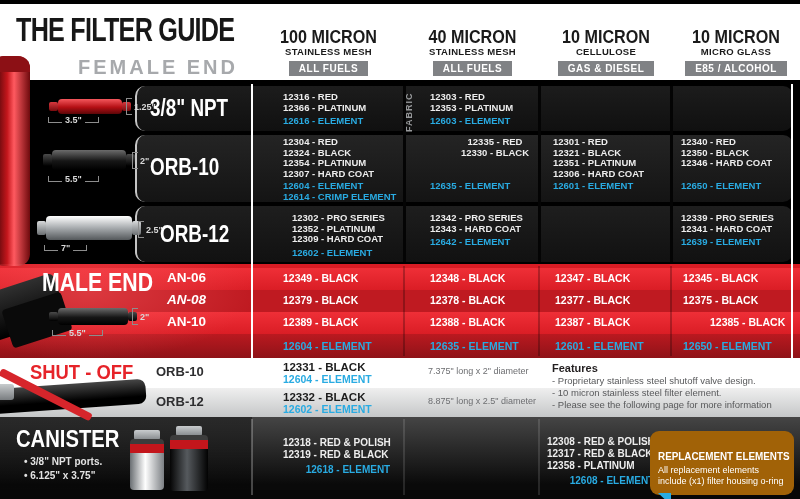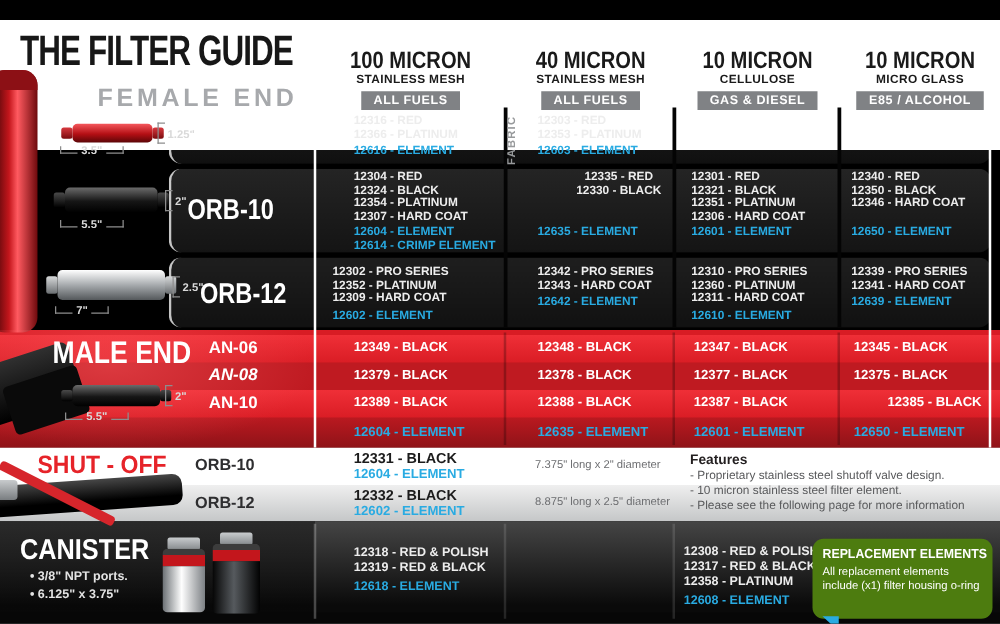--- a/index.html
+++ b/index.html
@@ -1,19 +1,19 @@
 <!DOCTYPE html>
 <html><head>
 <meta charset="utf-8">
 <style>
   html,body{margin:0;padding:0;background:#fff;}
   .stage{position:relative;width:800px;height:499px;overflow:hidden;background:#000;
          font-family:"Liberation Sans",sans-serif;}
   
-  .hdr{position:absolute;left:0;top:16px;width:800px;height:104px;background:#fff;z-index:2;}
+  .hdr{position:absolute;left:0;top:4px;width:800px;height:76px;background:#fff;z-index:2;}
   .title{position:absolute;left:16px;top:6px;font-size:34px;font-weight:bold;color:#171717;
          letter-spacing:-1px;white-space:nowrap;transform:scaleX(.74);transform-origin:0 0;}
   .subtitle{position:absolute;left:78px;top:52px;font-size:20px;font-weight:bold;color:#a7a9ac;
          letter-spacing:3px;white-space:nowrap;}
   .colhead{position:absolute;top:24px;text-align:center;}
   .colhead .micron{font-size:19px;font-weight:bold;color:#1a1a1a;line-height:17px;
          transform:scaleX(.85);white-space:nowrap;}
   .colhead .media{font-size:9.5px;font-weight:bold;color:#1a1a1a;letter-spacing:.3px;margin-top:1px;}
   .colhead .badge{display:inline-block;margin-top:4px;background:#808285;color:#fff;
          font-size:10px;font-weight:bold;letter-spacing:.5px;padding:2px 10px;}
@@ -31,21 +31,21 @@
   .vred{position:absolute;width:2px;background:rgba(0,0,0,.25);z-index:4;}
   .vcan{position:absolute;width:2px;background:rgba(255,255,255,.12);z-index:4;}
   
   .cell{position:absolute;width:130px;z-index:6;}
   .cell .p{color:#ededed;font-size:9.5px;font-weight:bold;line-height:10.5px;white-space:nowrap;}
   .cell .elems{margin-top:3px;}
   .cell.pin{height:64px;}
   .cell.pin .elems{position:absolute;left:0;top:44px;margin:0;}
   .cell .e{color:#29abe2;font-size:9.5px;font-weight:bold;line-height:10.5px;white-space:nowrap;}
   .cell.big .p{font-size:10px;line-height:12px;}
-  .cell.big .e{font-size:10px;line-height:12px;}
+  .cell.big .e{font-size:10px;line-height:12px;text-align:center;}
   
   .filt{position:absolute;border-radius:4px;z-index:5;}
   .filt::before,.filt::after{content:"";position:absolute;top:22%;height:56%;width:9px;border-radius:2px;}
   .filt::before{left:-9px;}  .filt::after{right:-9px;}
   .filt.red{background:linear-gradient(180deg,#f4575c,#b40f14 55%,#5c0608);}
   .filt.red::before,.filt.red::after{background:linear-gradient(180deg,#d8383e,#7a0b0e);}
   .filt.blk{background:linear-gradient(180deg,#6b6b6b,#161616 55%,#000);}
   .filt.blk::before,.filt.blk::after{background:linear-gradient(180deg,#4a4a4a,#000);}
   .filt.chrome{background:linear-gradient(180deg,#fff,#a7abae 50%,#54585b);}
   .filt.chrome::before,.filt.chrome::after{background:linear-gradient(180deg,#d7d9da,#6b6f72);}
@@ -86,22 +86,22 @@
   .features .ft{font-size:11px;font-weight:bold;color:#231f20;margin-bottom:1px;}
   .features .fi{font-size:9.5px;color:#58595b;line-height:12px;white-space:nowrap;}
   
   .canband{position:absolute;left:0;top:417px;width:800px;height:82px;z-index:1;
        background:linear-gradient(180deg,#454545,#0a0a0a 82%);}
   .canshade{position:absolute;left:0;top:417px;width:252px;height:82px;z-index:2;
        background:linear-gradient(180deg,rgba(0,0,0,.4),rgba(0,0,0,.15));}
   .cantitle{position:absolute;left:16px;top:426px;color:#fff;font-weight:bold;font-size:23px;
        white-space:nowrap;transform:scaleX(.88);transform-origin:0 0;z-index:6;}
   .canbullet{position:absolute;left:24px;color:#e3e3e3;font-size:10px;font-weight:bold;z-index:6;white-space:nowrap;}
-  .replbox{position:absolute;left:650px;top:431px;width:144px;height:64px;background:#4d7c0f;
-       border-radius:9px;padding:6px 8px;box-sizing:border-box;z-index:6;}
+  .replbox{position:absolute;left:650px;top:431px;width:144px;height:64px;background:#a16207;
+       border-radius:9px;padding:19px 8px;box-sizing:border-box;z-index:6;}
   .replbox::after{content:"";position:absolute;left:8px;bottom:-10px;width:0;height:0;
        border-top:12px solid #29abe2;border-left:13px solid transparent;}
   .replbox .rt{color:#fff;font-weight:bold;font-size:10.5px;white-space:nowrap;
        transform:scaleX(.94);transform-origin:0 0;}
   .replbox .rb{color:#fff;font-size:9px;line-height:10.5px;margin-top:3px;width:128px;}
   .bottombar{position:absolute;left:0;top:490px;width:800px;height:9px;background:#070707;z-index:3;}
   
   .redtube{position:absolute;left:-8px;top:56px;width:38px;height:210px;border-radius:12px;z-index:3;
        background:linear-gradient(90deg,#2a0203,#c4161c 40%,#ff5a60 58%,#6e0a0d);}
   .redtubecap{position:absolute;left:-8px;top:56px;width:38px;height:16px;border-radius:12px 12px 0 0;
@@ -247,41 +247,33 @@
   <div class="dimv" style="left:138px;top:221px;">
       <span class="vln"></span>
       <span>2.5"</span>
     </div>
   <div class="dimh" style="left:44px;top:243px;">
       <span class="ln l"></span>
       <span>7"</span>
       <span class="ln r"></span>
     </div>
   <div class="rowlabel" style="left:160px;top:221px;">ORB-12</div>
-  <div class="cell" style="left:266px;top:213px;">
+  <div class="cell" style="left:292px;top:213px;">
     <div class="p">12302 - PRO SERIES</div>
     <div class="p">12352 - PLATINUM</div>
     <div class="p">12309 - HARD COAT</div>
     <div class="elems">
         <div class="e">12602 - ELEMENT</div>
       </div>
   </div>
   <div class="cell" style="left:430px;top:213px;">
     <div class="p">12342 - PRO SERIES</div>
     <div class="p">12343 - HARD COAT</div>
     <div class="elems">
         <div class="e">12642 - ELEMENT</div>
-      </div>
-  </div>
-  <div class="cell" style="left:553px;top:213px;">
-    <div class="p">12310 - PRO SERIES</div>
-    <div class="p">12360 - PLATINUM</div>
-    <div class="p">12311 - HARD COAT</div>
-    <div class="elems">
-        <div class="e">12610 - ELEMENT</div>
       </div>
   </div>
   <div class="cell" style="left:681px;top:213px;">
     <div class="p">12339 - PRO SERIES</div>
     <div class="p">12341 - HARD COAT</div>
     <div class="elems">
         <div class="e">12639 - ELEMENT</div>
       </div>
   </div>
 

